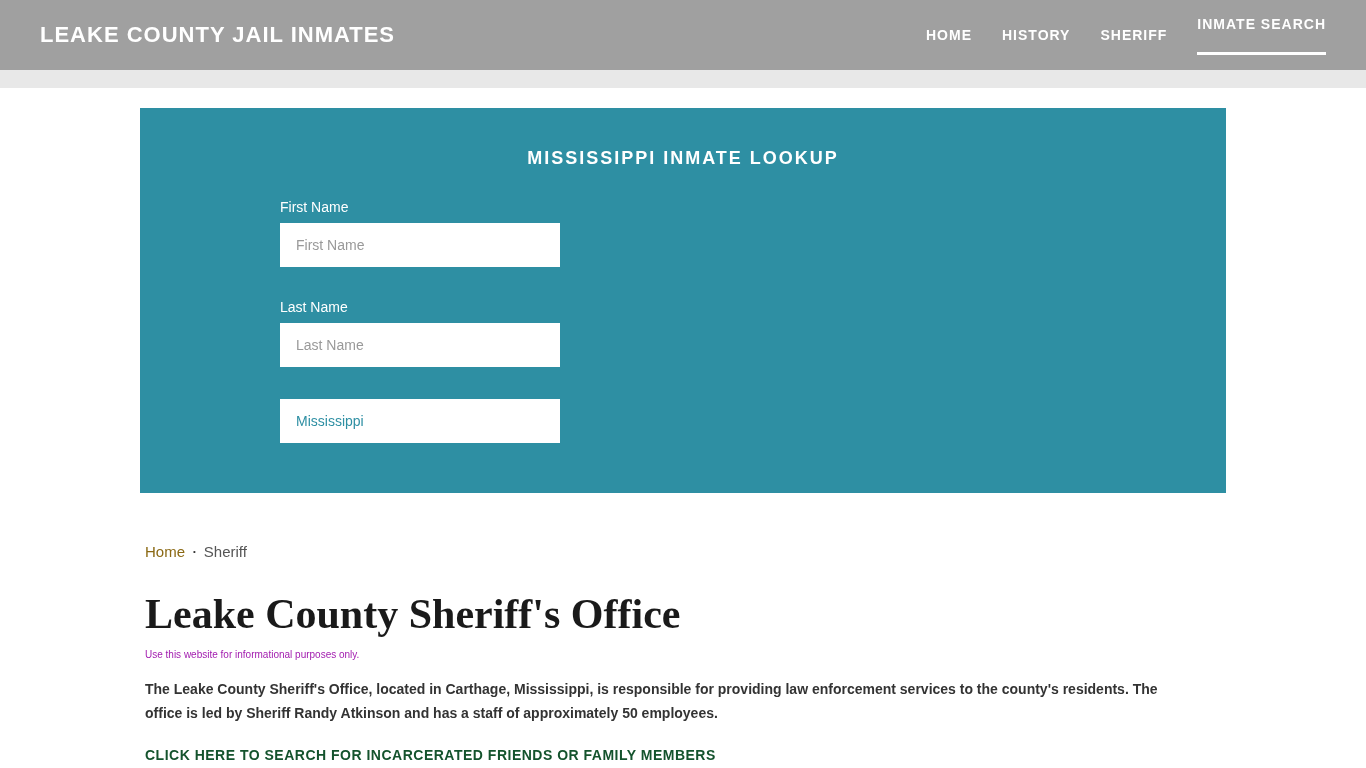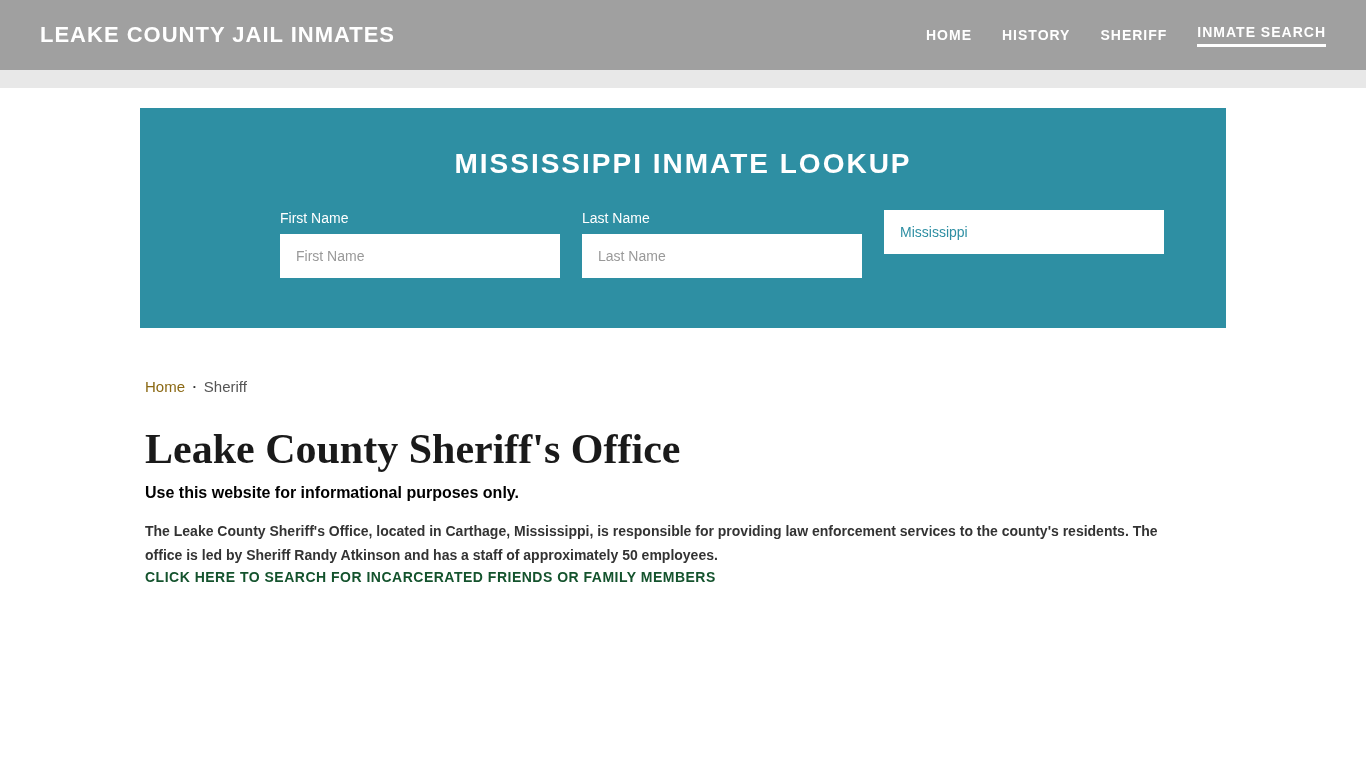--- a/index.html
+++ b/index.html
@@ -46,57 +46,58 @@
       font-size: 14px;
       font-weight: 700;
       letter-spacing: 1px;
       text-transform: uppercase;
       cursor: pointer;
       text-decoration: none;
     }
 
     .nav-item.active {
       border-bottom: 3px solid #ffffff;
-      padding-bottom: 4px;
+      padding-bottom: 20px;
     }
 
     
     .sub-header-bar {
       background: #e8e8e8;
       height: 18px;
     }
 
     
     .search-section {
       background: #2e8fa3;
       padding: 40px 140px 50px;
       margin: 20px 140px;
     }
 
     .search-title {
       text-align: center;
       color: #ffffff;
-      font-size: 28px;
+      font-size: 18px;
       font-weight: 700;
       letter-spacing: 2px;
       margin-bottom: 30px;
     }
 
     .search-form {
       display: flex;
       flex-direction: column;
       align-items: center;
       gap: 20px;
     }
 
     .form-fields {
       display: flex;
-      gap: 22px;
+      gap: 32px;
       width: 100%;
       justify-content: flex-start;
+      flex-direction: column;
     }
 
     .form-group {
       display: flex;
       flex-direction: column;
       gap: 8px;
     }
 
     .form-label {
       color: #ffffff;
@@ -168,32 +169,32 @@
 
     .page-heading {
       font-size: 42px;
       font-weight: 700;
       color: #1a1a1a;
       margin-bottom: 11px;
       font-family: Georgia, serif;
     }
 
     .disclaimer-text {
-      font-size: 16px;
-      font-weight: 700;
-      color: #000000;
+      font-size: 10px;
+      font-weight: 400;
+      color: #a21caf;
       margin-bottom: 18px;
     }
 
     .description-text {
       font-size: 14px;
       font-weight: 700;
       color: #333;
       line-height: 1.7;
-      margin-bottom: 0;
+      margin-bottom: 20px;
       max-width: 1050px;
     }
 
     .cta-link {
       color: #14532d;
       font-size: 14px;
       font-weight: 700;
       text-transform: uppercase;
       letter-spacing: 0.5px;
       text-decoration: none;

